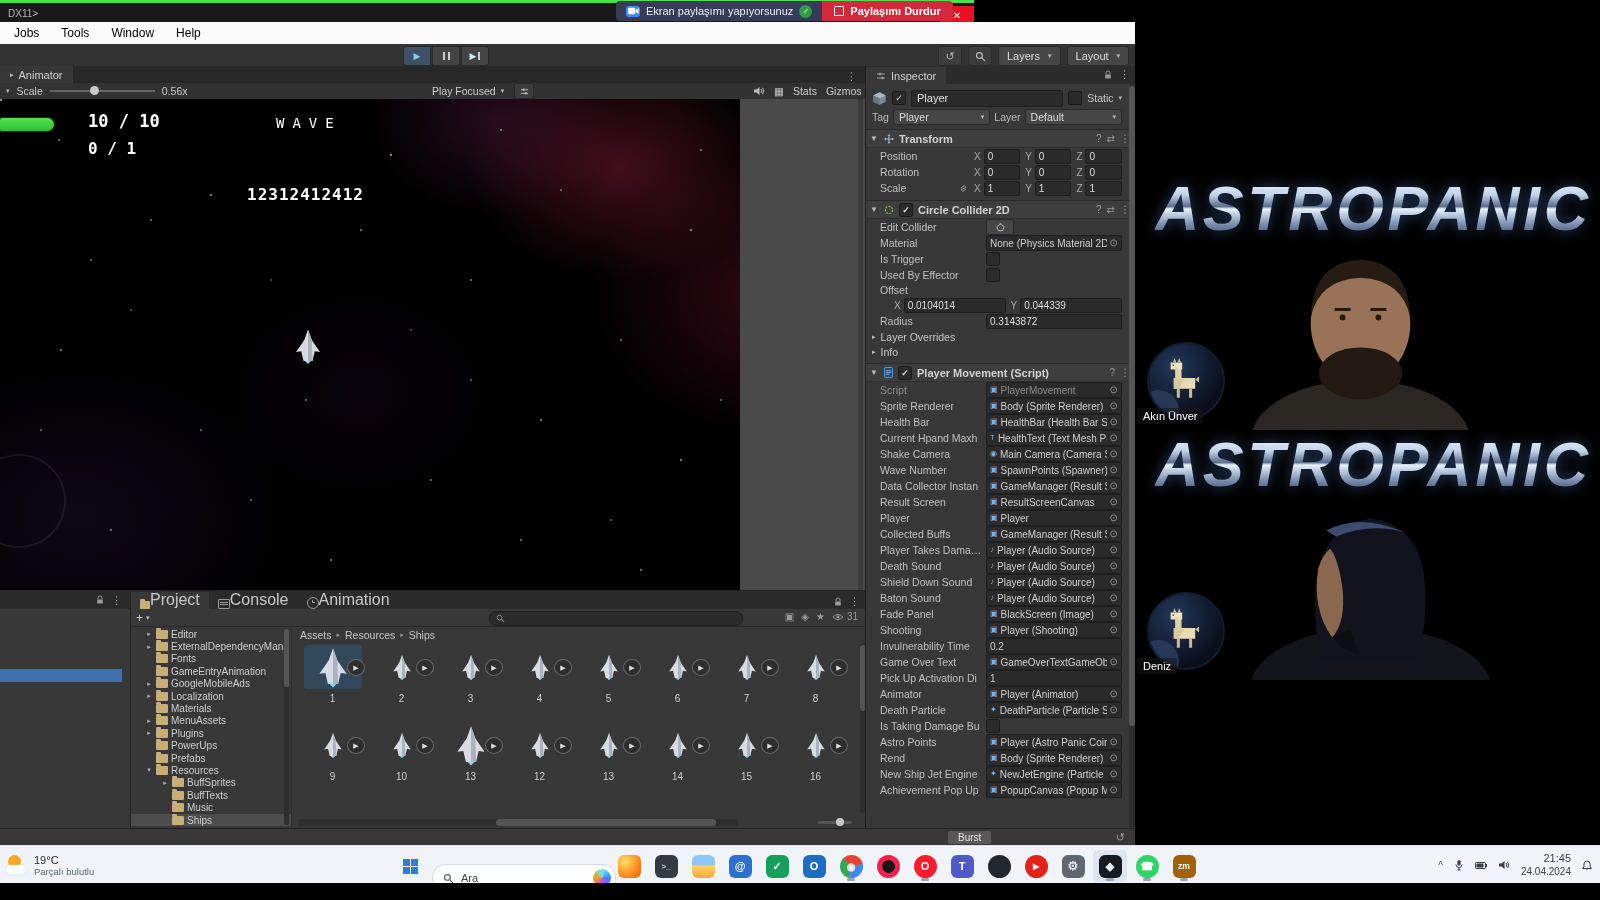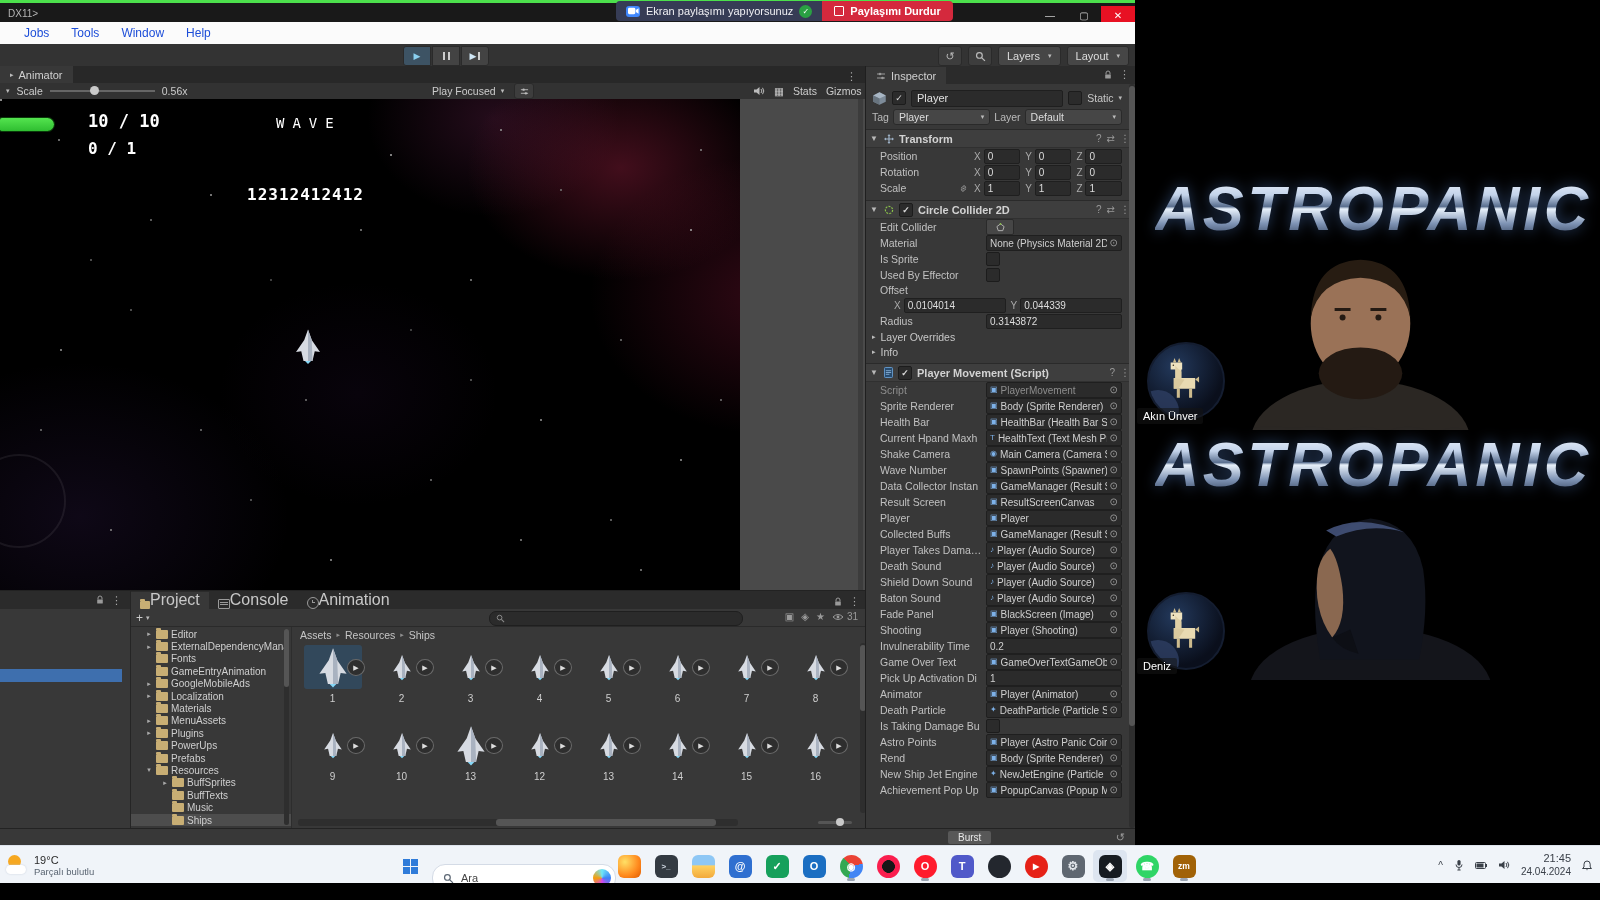--- a/index.html
+++ b/index.html
@@ -13,21 +13,21 @@
   .wctrls{position:absolute;right:0;top:3px;height:19px;display:flex;}
   .wbtn{width:34px;height:19px;display:flex;align-items:center;justify-content:center;color:#ccc;font-size:10px;}
   .wbtn.close{background:#e81123;color:#fff;}
   .sharebar{display:flex;height:20px;z-index:40;}
   .shseg1{display:flex;align-items:center;gap:6px;padding:0 10px;background:#363c55;border-radius:4px 0 0 4px;color:#f0f0f4;}
   .shseg2{display:flex;align-items:center;gap:6px;padding:4px 12px;background:#d4293d;border-radius:0 4px 4px 0;color:#fff;font-weight:bold;}
   .zoomchip{width:14px;height:11px;background:#4087fc;border-radius:3px;display:flex;align-items:center;justify-content:center;}
   .shield{width:13px;height:13px;border-radius:50%;background:#2aa043;color:#fff;font-size:8px;display:flex;align-items:center;justify-content:center;}
   .stopsq{width:8px;height:8px;border:1.5px solid #fff;border-radius:1px;}
   
-  .menubar{background:#fbfbfb;border-bottom:1px solid #d9d9d9;display:flex;align-items:center;padding-left:24px;gap:22px;font-size:12px;color:#1d4ed8;}
+  .menubar{background:#fbfbfb;border-bottom:1px solid #d9d9d9;display:flex;align-items:center;padding-left:14px;gap:22px;font-size:12px;color:#000000;}
   .utoolbar{background:#333;border-bottom:1px solid #222;}
   .transport{position:absolute;left:403px;top:2px;display:flex;gap:1px;}
   .tbtn{width:26px;height:18px;background:#434343;border:1px solid #2a2a2a;display:flex;align-items:center;justify-content:center;color:#cfe6f5;font-size:9px;}
   .tbtn.playing{background:#3d5364;color:#8ad0f0;}
   .pb{width:2px;height:8px;background:#ccc;margin:0 1.5px;}
   .stepbar{width:2px;height:8px;background:#ccc;margin-left:2px;}
   .tb-right{position:absolute;left:938px;top:2px;display:flex;gap:6px;align-items:center;}
   .icobtn{width:22px;height:18px;background:#3d3d3d;border:1px solid #2a2a2a;border-radius:3px;display:flex;align-items:center;justify-content:center;color:#bbb;font-size:11px;}
   .ddbtn{height:18px;background:#464646;border:1px solid #2a2a2a;border-radius:3px;padding:0 8px;display:flex;align-items:center;gap:8px;font-size:11px;color:#ddd;}
   .dd{font-size:7px;color:#bbb;}
@@ -242,21 +242,21 @@
     <symbol id="slidersShape" viewBox="0 0 10 10">
       <path d="M1 3h8M1 7h8" stroke="currentColor"></path>
       <circle cx="4" cy="3" r="1.3" fill="currentColor"></circle>
       <circle cx="6.5" cy="7" r="1.3" fill="currentColor"></circle>
     </symbol>
   </defs>
 </svg>
 
 <div class="screen">
 
-  <div class="r titlebar" style="left:0;top:0;width:1135px;height:22px;">
+  <div class="r titlebar" style="left:0;top:0;width:974px;height:22px;">
     <span class="wtitle">DX11&gt;</span>
     <div class="wctrls">
       <span class="wbtn">—</span>
       <span class="wbtn">▢</span>
       <span class="wbtn close">✕</span>
     </div>
   </div>
   <div class="r sharebar" style="left:616px;top:1px;">
     <div class="shseg1">
       <span class="zoomchip">
@@ -872,21 +872,21 @@
         </span>
     </div>
     <div class="irow">
       <span class="ilabel">Material</span>
       <span class="objfield">
         <span class="fldtx">None (Physics Material 2D)</span>
         <span class="picker">⊙</span>
       </span>
     </div>
     <div class="irow">
-      <span class="ilabel">Is Sprite</span>
+      <span class="ilabel">Is Trigger</span>
       <span class="cb off">✓</span>
     </div>
     <div class="irow">
       <span class="ilabel">Used By Effector</span>
       <span class="cb off">✓</span>
     </div>
     <div class="irow" style="height:14px;">
       <span class="ilabel">Offset</span>
     </div>
     <div class="txrow" style="padding-left:26px;">

